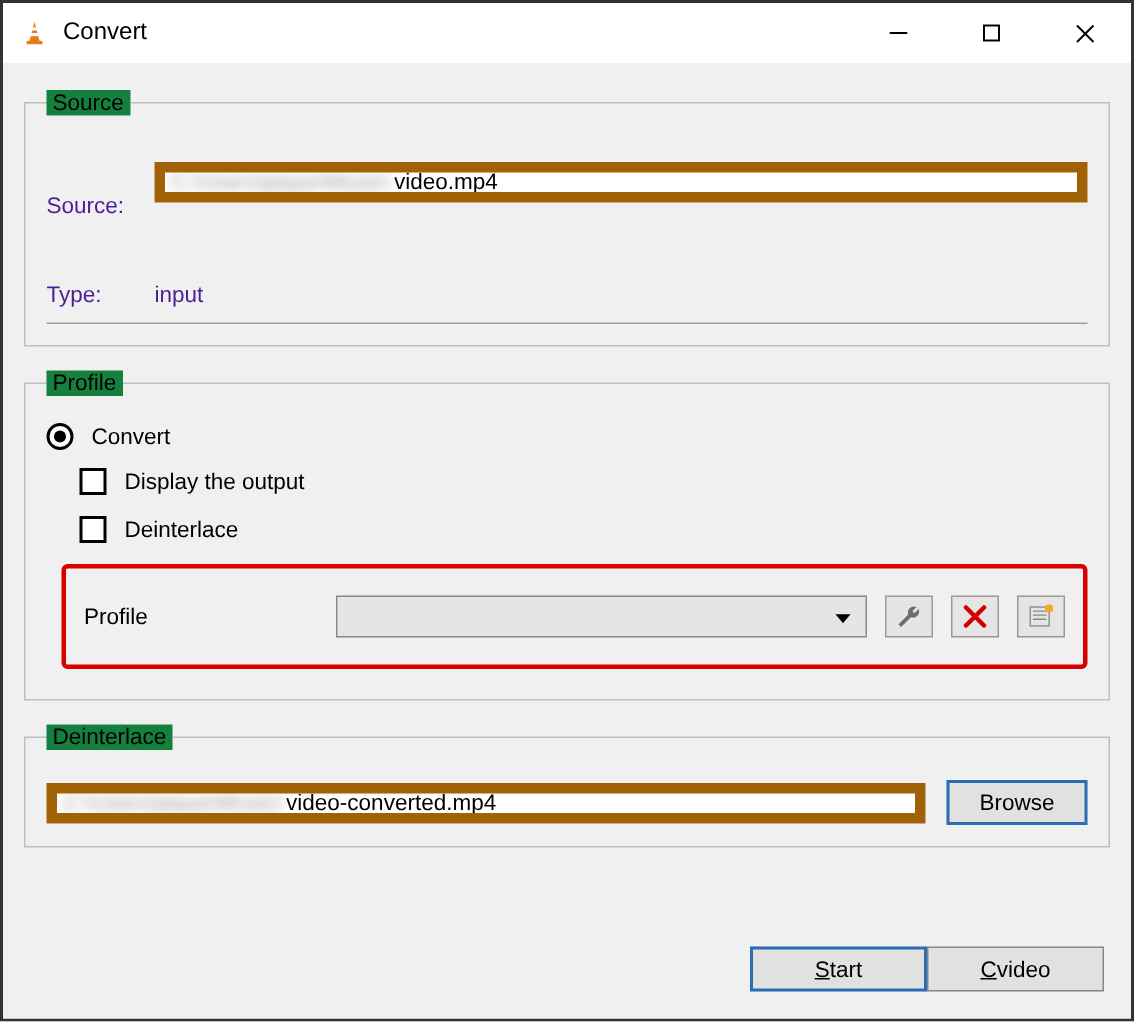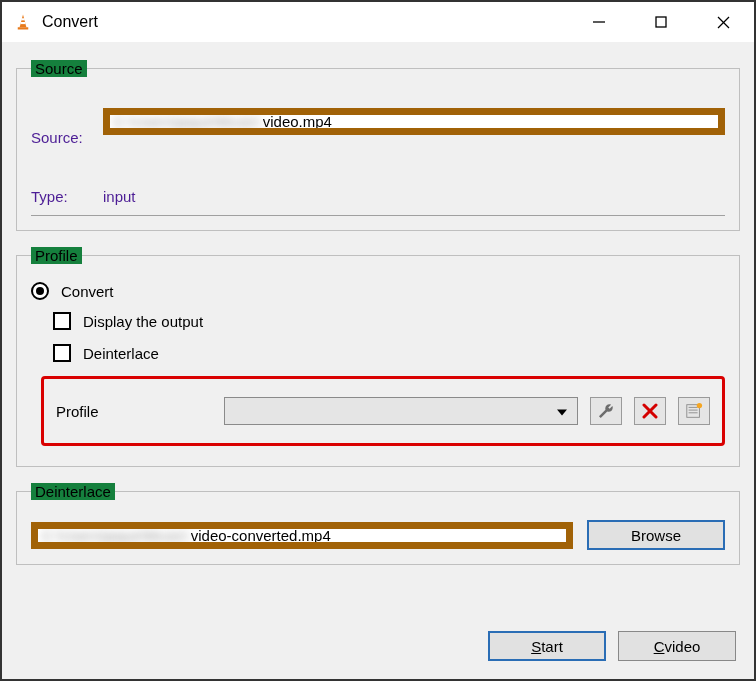--- a/index.html
+++ b/index.html
@@ -196,21 +196,21 @@
     justify-content: center;
     padding: 0 8px;
   }
   .button.primary {
     border: 2px solid #2a6db5;
     background: #e1e1e1;
   }
   .action-row {
     display: flex;
     justify-content: flex-end;
-    gap: 12px;
+    gap: 0;
     padding: 6px 4px 4px 4px;
   }
   .action-row .button {
     width: 118px;
   }
   .mnemonic { text-decoration: underline; }
 </style>
 </head>
 <body>
 
@@ -310,21 +310,21 @@
 
     </fieldset>
 
     <fieldset>
       <legend>Deinterlace</legend>
       <div class="row">
         <div class="text-input" style="flex:1; margin-right:14px;justify-content:center;">
           <span class="blur-span">C:\Users\jaque\Music\</span>
           <span class="clear-span">video-converted.mp4</span>
         </div>
-        <div class="button primary" style="width:138px;">
+        <div class="button primary" style="width:94px;">
           <span>Browse</span>
         </div>
       </div>
     </fieldset>
 
     <div style="flex:1"></div>
 
     <div class="action-row">
       <div class="button primary">
         <span><span class="mnemonic">S</span><span>tart</span></span>

